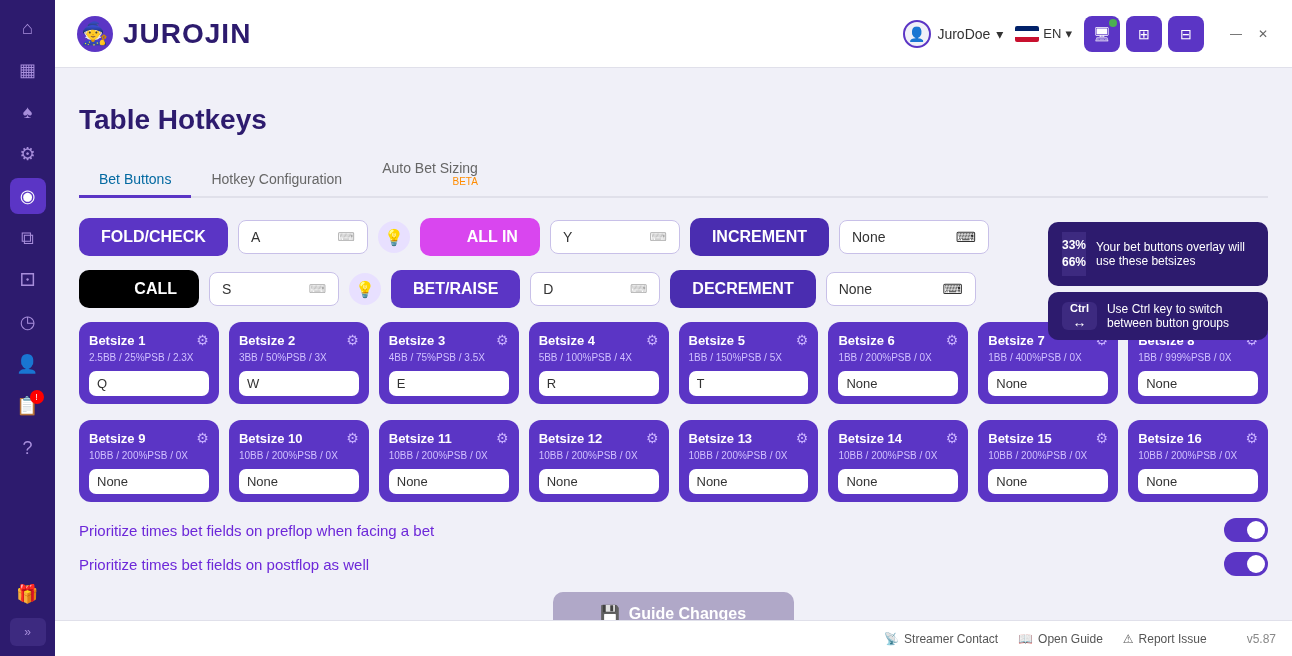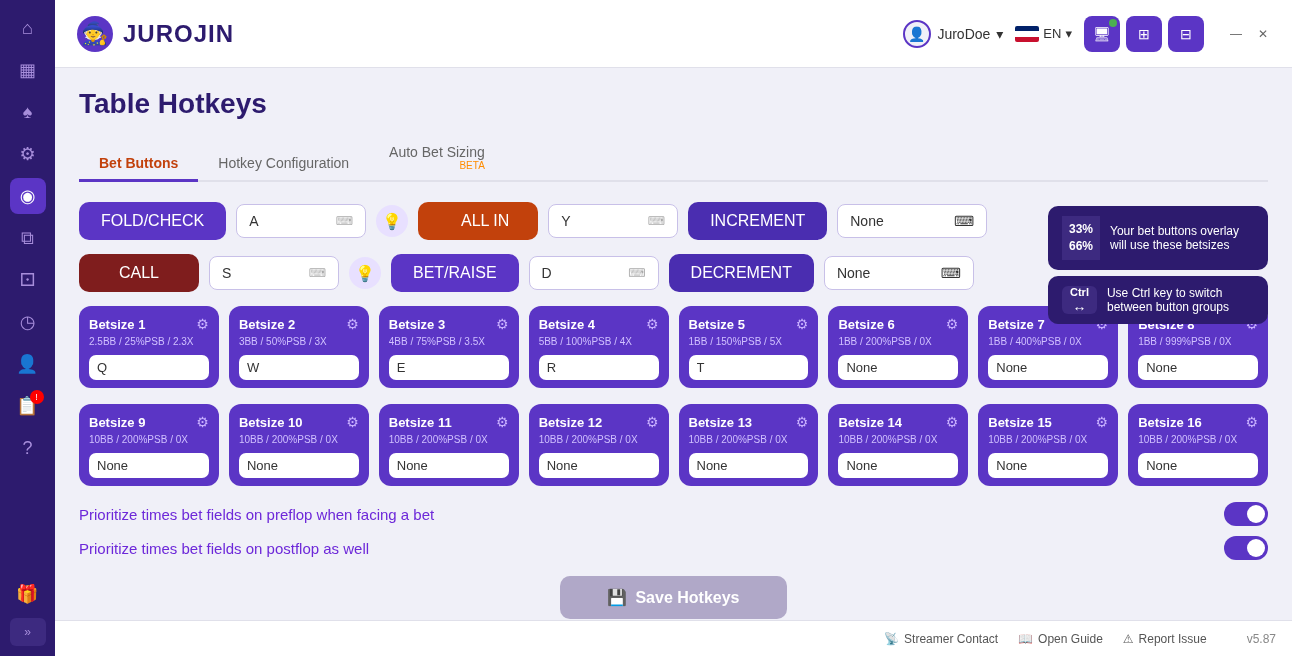--- a/index.html
+++ b/index.html
@@ -61,59 +61,59 @@
       background: white;
       height: 68px;
       display: flex;
       align-items: center;
       padding: 0 20px;
       border-bottom: 1px solid #e0e0ea;
       gap: 12px;
     }
     .logo-area { display: flex; align-items: center; gap: 8px; flex: 1; }
     .logo-icon { width: 40px; height: 40px; }
-    .logo-text { font-size: 24px; font-weight: 700; color: #2d1b6e; letter-spacing: 1px; }
+    .logo-text { font-size: 28px; font-weight: 700; color: #2d1b6e; letter-spacing: 1px; }
     .header-right { display: flex; align-items: center; gap: 12px; }
     .user-area { display: flex; align-items: center; gap: 6px; color: #333; font-size: 14px; cursor: pointer; }
     .user-circle { width: 28px; height: 28px; border-radius: 50%; border: 2px solid #5b35c5; background: #f0f0f8; display: flex; align-items: center; justify-content: center; color: #5b35c5; font-size: 14px; }
     .lang-area { display: flex; align-items: center; gap: 4px; font-size: 13px; color: #333; cursor: pointer; }
     .flag { width: 24px; height: 16px; background: linear-gradient(180deg, #012169 33%, white 33%, white 66%, #C8102E 66%); border-radius: 2px; position: relative; overflow: hidden; }
     .header-icons { display: flex; align-items: center; gap: 6px; }
     .hdr-btn { width: 36px; height: 36px; background: #5b35c5; border-radius: 8px; display: flex; align-items: center; justify-content: center; color: white; font-size: 14px; cursor: pointer; position: relative; }
     .hdr-btn.notif::after { content: ''; position: absolute; top: 3px; right: 3px; width: 8px; height: 8px; background: #4caf50; border-radius: 50%; }
     .win-controls { display: flex; gap: 8px; align-items: center; color: #666; font-size: 12px; margin-left: 10px; }
     .win-btn { cursor: pointer; padding: 2px 4px; }
 
     
     .content { flex: 1; padding: 20px 24px; overflow-y: auto; }
 
     
     .page-title { font-size: 28px; font-weight: 700; color: #2d1b6e; margin-bottom: 16px; }
     .tabs { display: flex; gap: 0; border-bottom: 2px solid #e0e0ea; margin-bottom: 20px; align-items: flex-end; }
     .tab { padding: 8px 20px; font-size: 14px; font-weight: 500; color: #666; cursor: pointer; border-bottom: 3px solid transparent; margin-bottom: -2px; white-space: nowrap; }
-    .tab.active { color: #c2410c; border-bottom-color: #5b35c5; font-weight: 700; }
+    .tab.active { color: #0369a1; border-bottom-color: #5b35c5; font-weight: 400; }
     .tab-beta-label { font-size: 10px; color: #ff8c00; display: block; text-align: right; }
 
     
     .action-row { display: flex; align-items: center; gap: 10px; margin-bottom: 14px; flex-wrap: wrap; }
     .action-btn {
       padding: 10px 22px;
       border-radius: 10px;
       border: none;
       font-size: 16px;
-      font-weight: 400;
+      font-weight: 700;
       color: white;
       background: #5b35c5;
       cursor: pointer;
       min-width: 120px;
-      text-align: center;
+      text-align: right;
     }
     .action-btn.fold { background: #5b35c5; }
-    .action-btn.call { background: #7f1d1d; }
-    .action-btn.allin { background: #c2410c; padding-left: 36px; }
+    .action-btn.call { background: #000000; }
+    .action-btn.allin { background: #d946ef; padding-left: 36px; }
     .action-btn.betraise { background: #5b35c5; }
     .action-btn.increment { background: #4a2db0; }
     .action-btn.decrement { background: #4a2db0; }
     .key-input {
       border: 1.5px solid #c8c0e8;
       border-radius: 8px;
       padding: 8px 12px;
       font-size: 14px;
       color: #333;
       width: 130px;
@@ -229,21 +229,21 @@
       color: white;
       font-size: 12px;
       display: flex;
       align-items: center;
       gap: 10px;
       width: 220px;
     }
     .hint-pct-box {
       background: #3d2a80;
       border-radius: 0;
-      padding: 5px 7px;
+      padding: 5px 0;
       text-align: center;
       flex-shrink: 0;
     }
     .hint-pct-line { font-size: 12px; font-weight: 700; line-height: 1.4; }
     .hint-ctrl-box {
       background: #3d2a80;
       border-radius: 6px;
       padding: 0 8px;
       flex-shrink: 0;
       font-size: 11px;
@@ -299,21 +299,21 @@
         <div class="hdr-btn">⊞</div>
         <div class="hdr-btn">⊟</div>
       </div>
       <div class="win-controls">
         <span class="win-btn">—</span>
         <span class="win-btn">✕</span>
       </div>
     </div>
   </div>
 
-  <div class="content" style="position:relative;">
+  <div class="content" style="position:relative;margin-top:16px;">
 
     <div class="page-title">Table Hotkeys</div>
 
     <div class="tabs">
       <div class="tab active">
         <span>Bet Buttons</span>
       </div>
       <div class="tab">
         <span>Hotkey Configuration</span>
       </div>
@@ -521,21 +521,21 @@
       <div class="toggle"></div>
     </div>
     <div class="settings-row">
       <span class="settings-label">Prioritize times bet fields on postflop as well</span>
       <div class="toggle"></div>
     </div>
 
     <div class="save-row">
       <button class="save-btn">
         <span>💾</span>
-        <span>Save Hotkeys</span>
+        <span>Guide Changes</span>
       </button>
     </div>
 
   </div>
 
   <div class="footer">
     <div class="footer-item">
       <span>📡</span>
       <span>Streamer Contact</span>
     </div>

